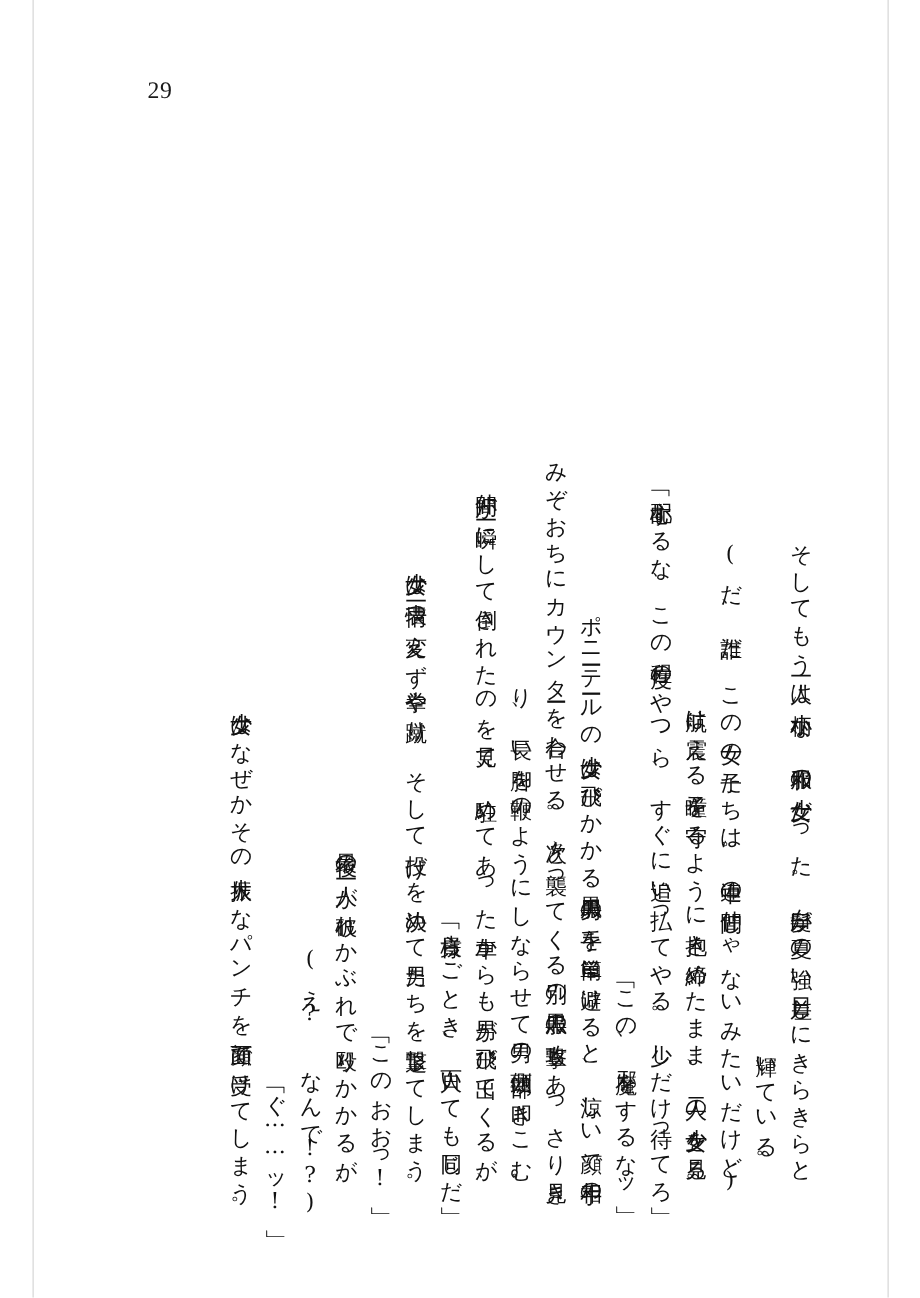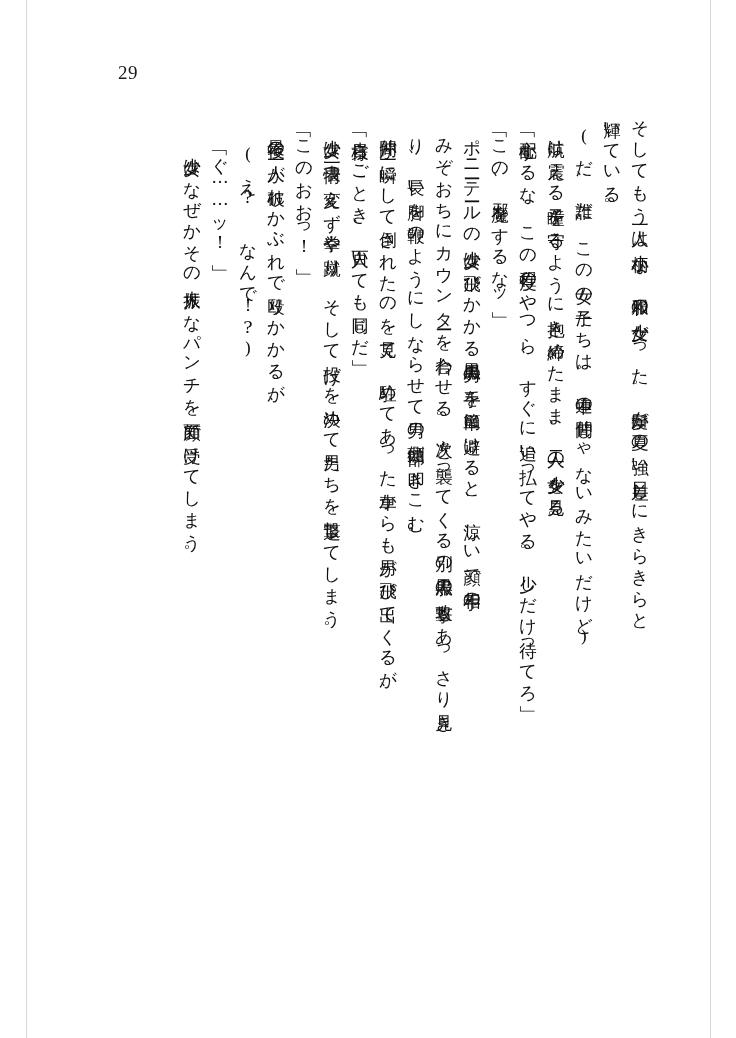--- a/index.html
+++ b/index.html
@@ -13,20 +13,21 @@
     overflow: hidden;
     font-family: "DejaVu Serif", serif;
     color: #111111;
   }
 
   .page {
     position: relative;
     width: 736px;
     height: 1038px;
     background: #ffffff;
+    text-align: right;
   }
 
   
   .page-number {
     position: absolute;
     left: 118px;
     top: 62px;
     font-size: 19px;
     font-family: "Liberation Serif", serif;
     color: #1a1a1a;

